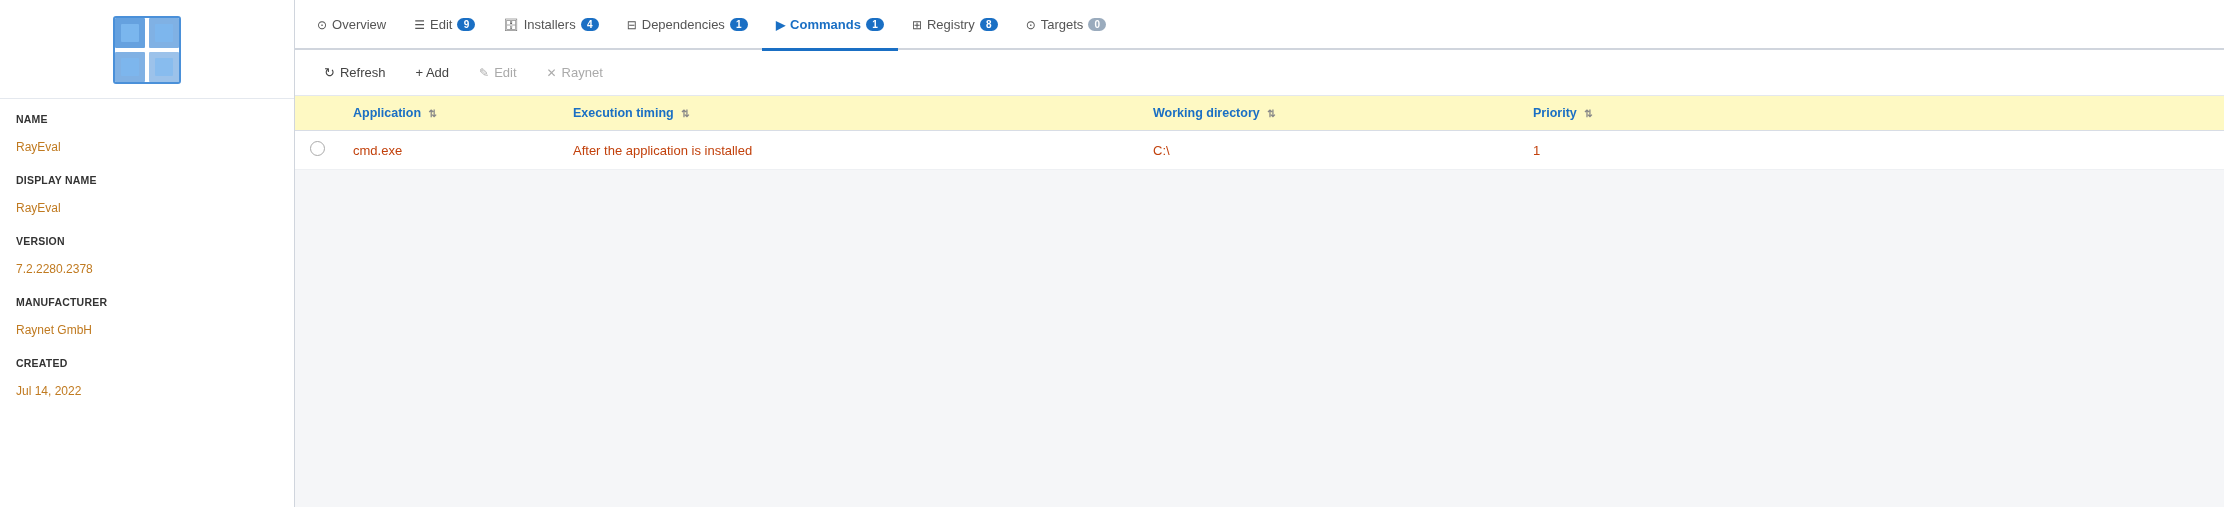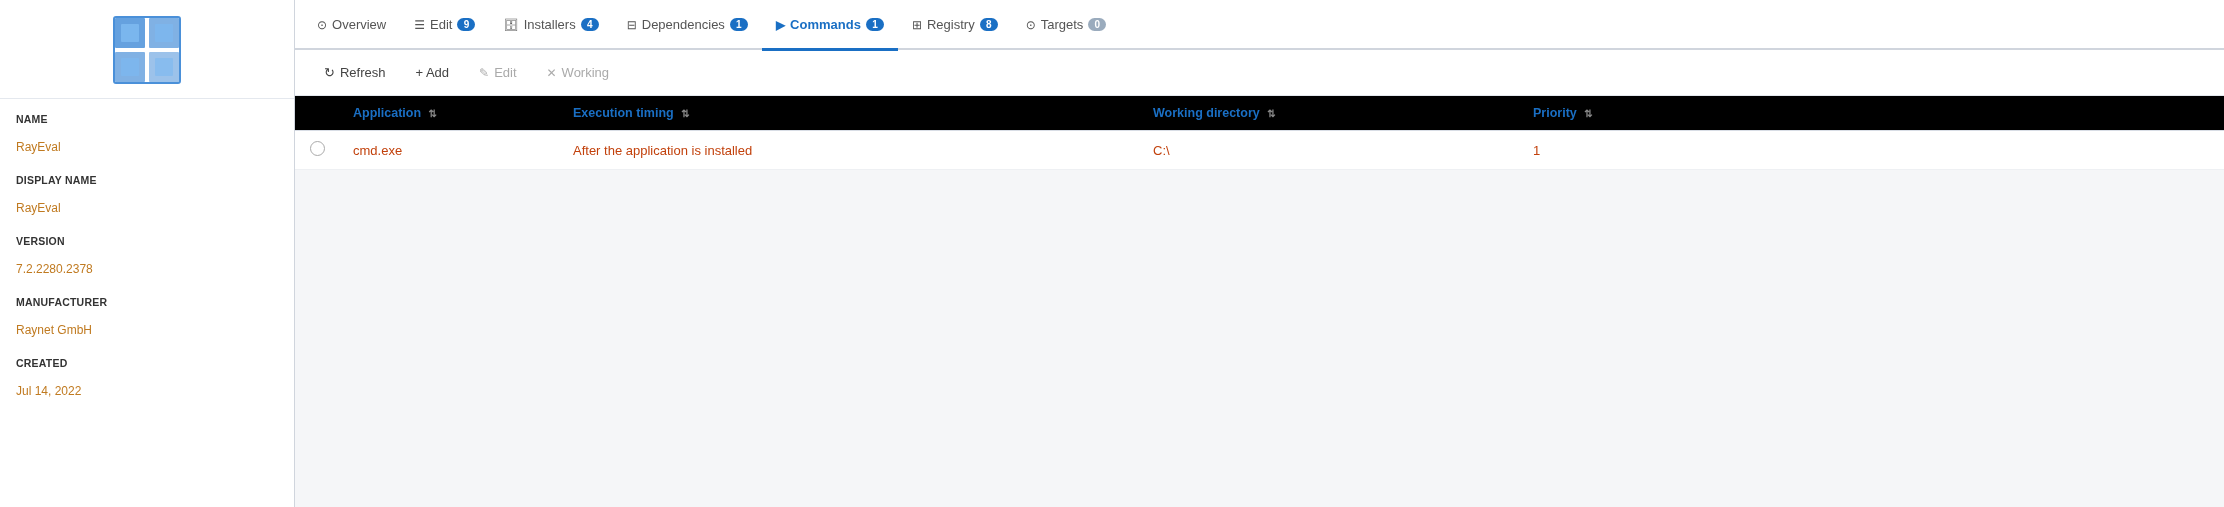--- a/index.html
+++ b/index.html
@@ -164,21 +164,21 @@
       padding: 0;
     }
 
     .data-table {
       width: 100%;
       border-collapse: collapse;
       background: #fff;
     }
 
     .data-table thead tr {
-      background: #000000;
+      background: #fef9c3;
       border-bottom: 1px solid #d8dde5;
     }
 
     .data-table thead th {
       padding: 10px 14px;
       text-align: left;
       font-size: 12.5px;
       font-weight: 600;
       color: #1a6fc4;
       white-space: nowrap;
@@ -315,21 +315,21 @@
     </button>
     <button class="toolbar-btn">
       <span>+ Add</span>
     </button>
     <button class="toolbar-btn disabled">
       <span style="font-size:12px;">✎</span>
       <span>Edit</span>
     </button>
     <button class="toolbar-btn disabled">
       <span style="font-size:12px;">✕</span>
-      <span>Working</span>
+      <span>Raynet</span>
     </button>
   </div>
 
   <div class="table-container">
     <table class="data-table">
       <thead>
         <tr>
           <th class="checkbox-col"></th>
           <th class="col-app">
             <span>Application</span>

